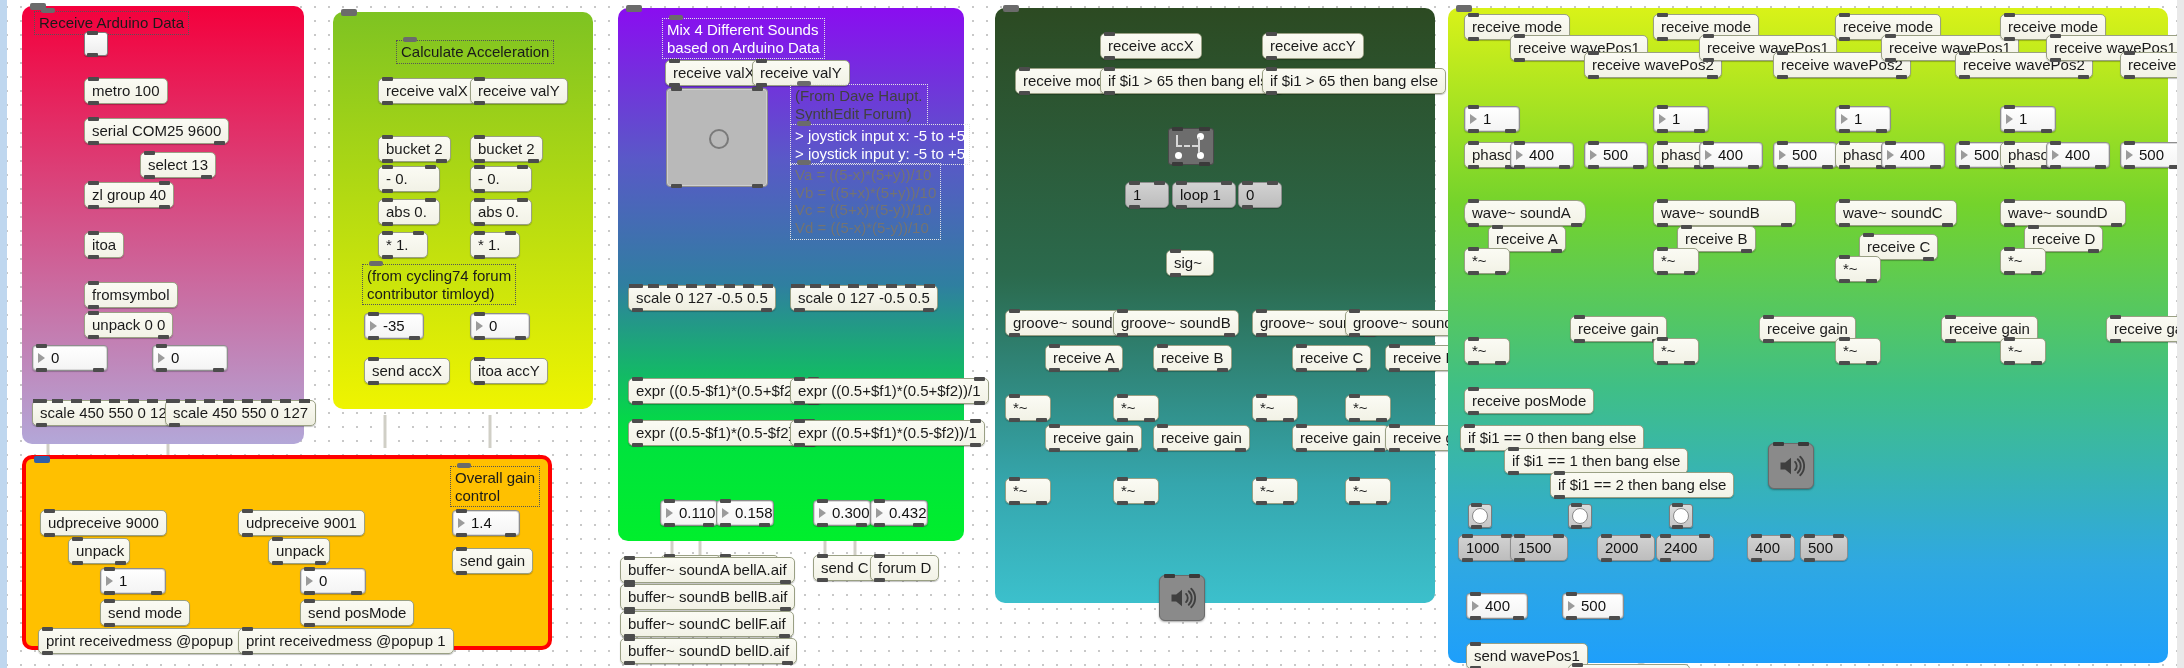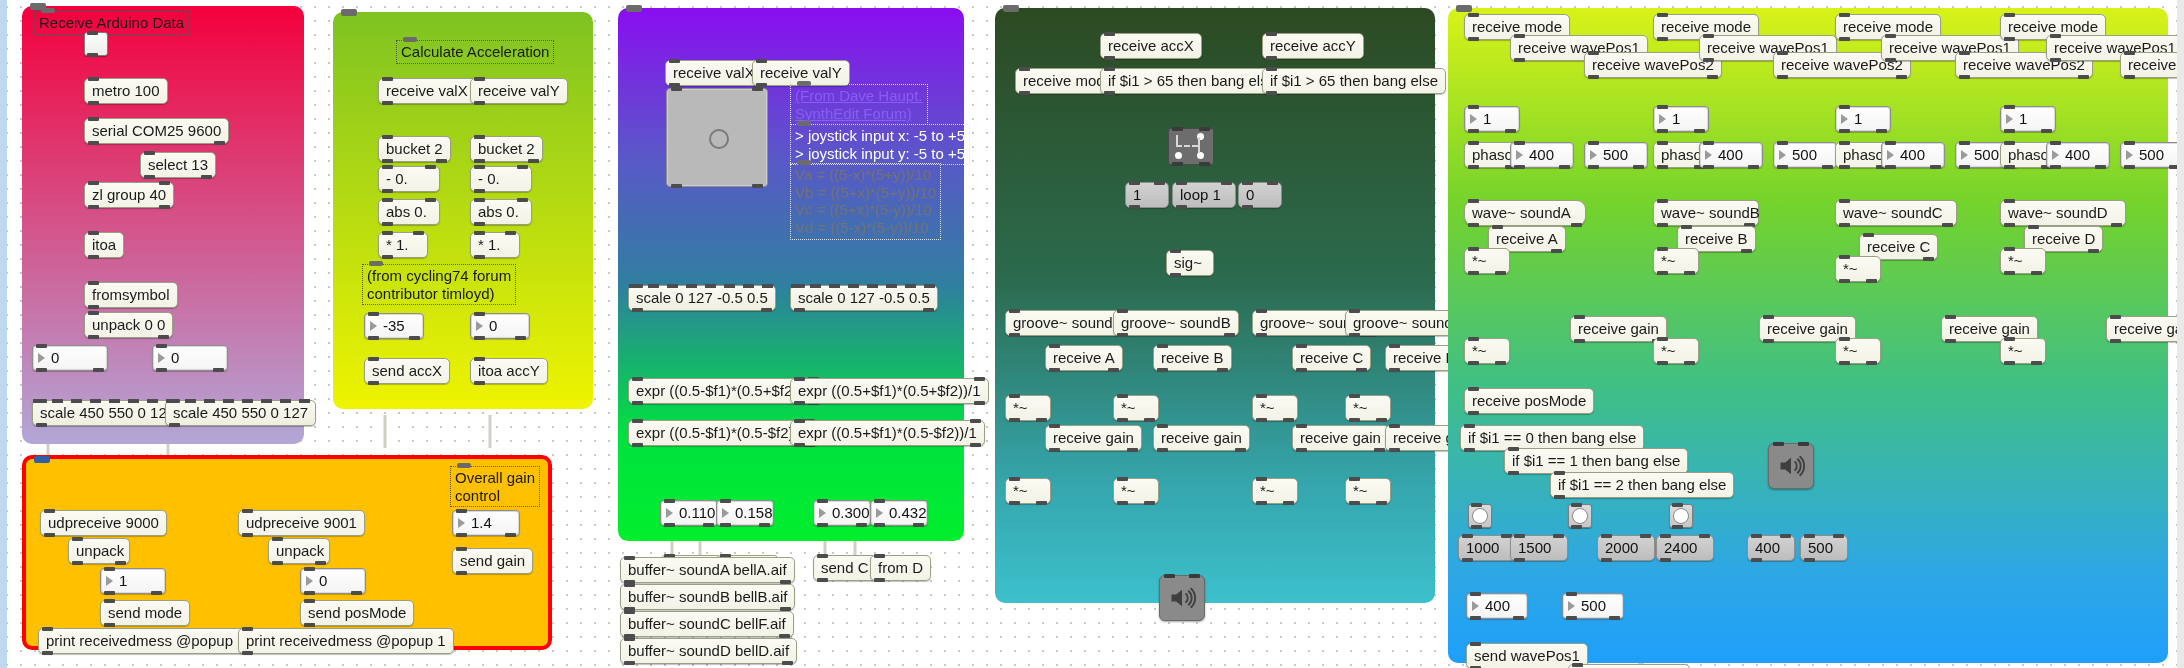--- a/index.html
+++ b/index.html
@@ -343,25 +343,27 @@
   <div class="cmt" style="left:362px;top:264px;"><span class="ptab"></span>(from cycling74 forum
 contributor timloyd)</div>
   <div class="num" style="left:364px;top:313px;width:60px;"><span class="tri"></span><span class="ro"></span>-35</div>
   <div class="num" style="left:470px;top:313px;width:60px;"><span class="tri"></span><span class="ro"></span>0</div>
   <div class="obj" style="left:364px;top:358px;">send accX</div>
   <div class="obj" style="left:470px;top:358px;">itoa accY</div>
 
   <div class="panel" style="left:618px;top:8px;width:346px;height:533px;background:linear-gradient(#8a0df0,#5a58c8 28%,#2f7fa0 52%,#00e13f 80%,#00ef2c);">
     <span class="ptab"></span>
   </div>
+  <div class="cmt" style="left:662px;top:18px;color:#ffffff;border-color:#e4e4e4;"><span class="ptab"></span>Mix 4 Different Sounds
+based on Arduino Data</div>
 
   <div class="obj" style="left:665px;top:60px;">receive valX</div>
   <div class="obj" style="left:752px;top:60px;">receive valY</div>
 
-  <div class="cmt" style="left:790px;top:84px;color:#8b5cf6;border-color:#e4e4e4;text-decoration:underline;"><span class="ptab"></span>(From Dave Haupt.
+  <div class="cmt" style="left:790px;top:84px;color:#404040;border-color:#e4e4e4;"><span class="ptab"></span>(From Dave Haupt.
 SynthEdit Forum)</div>
   <div class="cmt" style="left:790px;top:124px;color:#ffffff;border-color:#e4e4e4;"><span class="ptab"></span>&gt; joystick input x: -5 to +5
 &gt; joystick input y: -5 to +5</div>
   <div class="cmt" style="left:790px;top:163px;color:#737373;border-color:#e4e4e4;"><span class="ptab"></span>Va = ((5-x)*(5+y))/10
 Vb = ((5+x)*(5+y))/10
 Vc = ((5+x)*(5-y))/10
 Vd = ((5-x)*(5-y))/10</div>
 
   <div class="joy" style="left:666px;top:88px;width:100px;height:97px;">
     <span class="p" style="left:4px;top:-2px;"></span>
@@ -380,21 +382,21 @@
   <div class="obj" style="left:790px;top:420px;"><span class="ri"></span><span class="ro"></span>expr ((0.5+$f1)*(0.5-$f2))/1</div>
 
   <div class="num" style="left:660px;top:500px;width:58px;"><span class="tri"></span><span class="ro"></span>0.110</div>
   <div class="num" style="left:716px;top:500px;width:58px;text-align:center;"><span class="tri"></span><span class="ro"></span>0.158</div>
   <div class="num" style="left:813px;top:500px;width:58px;"><span class="tri"></span><span class="ro"></span>0.300</div>
   <div class="num" style="left:870px;top:500px;width:58px;"><span class="tri"></span><span class="ro"></span>0.432</div>
 
   <div class="obj" style="left:660px;top:555px;">send A</div>
   <div class="obj" style="left:716px;top:555px;">send B</div>
   <div class="obj" style="left:813px;top:555px;">send C</div>
-  <div class="obj" style="left:870px;top:555px;">from D</div>
+  <div class="obj" style="left:870px;top:555px;">forum D</div>
 
   <div id="buffers">
       <div class="obj" style="left: 620px; top: 557px;">buffer~ soundA bellA.aif<span class="ro"></span></div>
       <div class="obj" style="left: 620px; top: 584px;">buffer~ soundB bellB.aif<span class="ro"></span></div>
       <div class="obj" style="left: 620px; top: 611px;">buffer~ soundC bellF.aif<span class="ro"></span></div>
       <div class="obj" style="left: 620px; top: 638px;">buffer~ soundD bellD.aif<span class="ro"></span></div>
     </div>
 
   <div class="panel" style="left:995px;top:8px;width:440px;height:595px;background:linear-gradient(#2c4a22,#2b6a4d 45%,#35a6ad 80%,#3cc0cc);">
     <span class="ptab"></span>
@@ -472,21 +474,21 @@
       <div class="obj" style="left: 1464px; top: 248px; width: 46px;">*~<span class="ro"></span></div>
       <div class="obj" style="left: 1570px; top: 316px;">receive gain<span class="ro"></span></div>
       <div class="obj" style="left: 1464px; top: 338px; width: 46px;">*~<span class="ro"></span></div>
       <div class="obj" style="left: 1653px; top: 14px;">receive mode<span class="ro"></span></div>
       <div class="obj" style="left: 1699px; top: 35px;">receive wavePos1<span class="ro"></span></div>
       <div class="obj" style="left: 1773px; top: 52px;">receive wavePos2<span class="ro"></span></div>
       <div class="num" style="left: 1653px; top: 106px; width: 56px;"><span class="tri"></span>1<span class="ro"></span></div>
       <div class="obj" style="left: 1653px; top: 142px; width: 56px;">phasor~<span class="ro"></span></div>
       <div class="num" style="left: 1699px; top: 142px; width: 64px;"><span class="tri"></span>400<span class="ro"></span></div>
       <div class="num" style="left: 1773px; top: 142px; width: 64px;"><span class="tri"></span>500<span class="ro"></span></div>
-      <div class="obj" style="left: 1653px; top: 200px; width: 106px;">wave~ soundB<span class="ro"></span></div>
+      <div class="obj" style="left: 1653px; top: 200px; width: 143px;">wave~ soundB<span class="ro"></span></div>
       <div class="obj" style="left: 1677px; top: 226px;">receive B<span class="ro"></span></div>
       <div class="obj" style="left: 1653px; top: 248px; width: 46px;">*~<span class="ro"></span></div>
       <div class="obj" style="left: 1759px; top: 316px;">receive gain<span class="ro"></span></div>
       <div class="obj" style="left: 1653px; top: 338px; width: 46px;">*~<span class="ro"></span></div>
       <div class="obj" style="left: 1835px; top: 14px;">receive mode<span class="ro"></span></div>
       <div class="obj" style="left: 1881px; top: 35px;">receive wavePos1<span class="ro"></span></div>
       <div class="obj" style="left: 1955px; top: 52px;">receive wavePos2<span class="ro"></span></div>
       <div class="num" style="left: 1835px; top: 106px; width: 56px;"><span class="tri"></span>1<span class="ro"></span></div>
       <div class="obj" style="left: 1835px; top: 142px; width: 56px;">phasor~<span class="ro"></span></div>
       <div class="num" style="left: 1881px; top: 142px; width: 64px;"><span class="tri"></span>400<span class="ro"></span></div>

